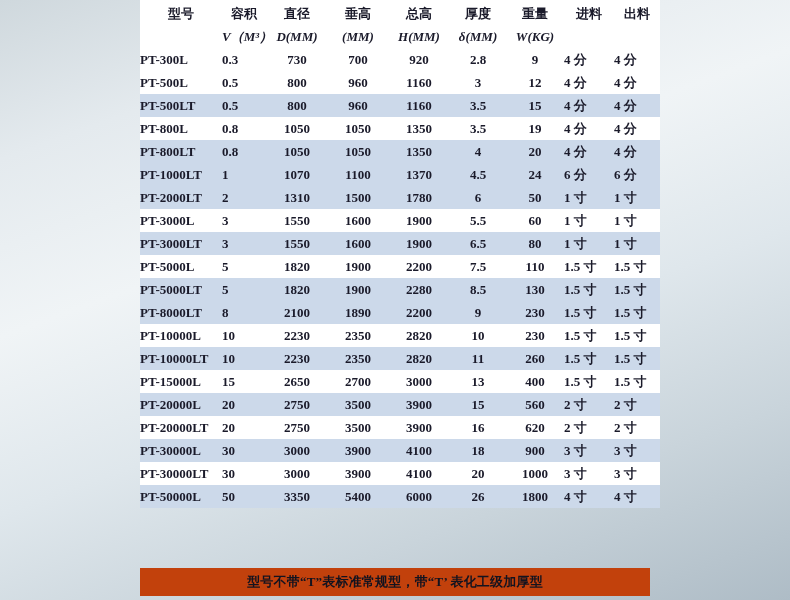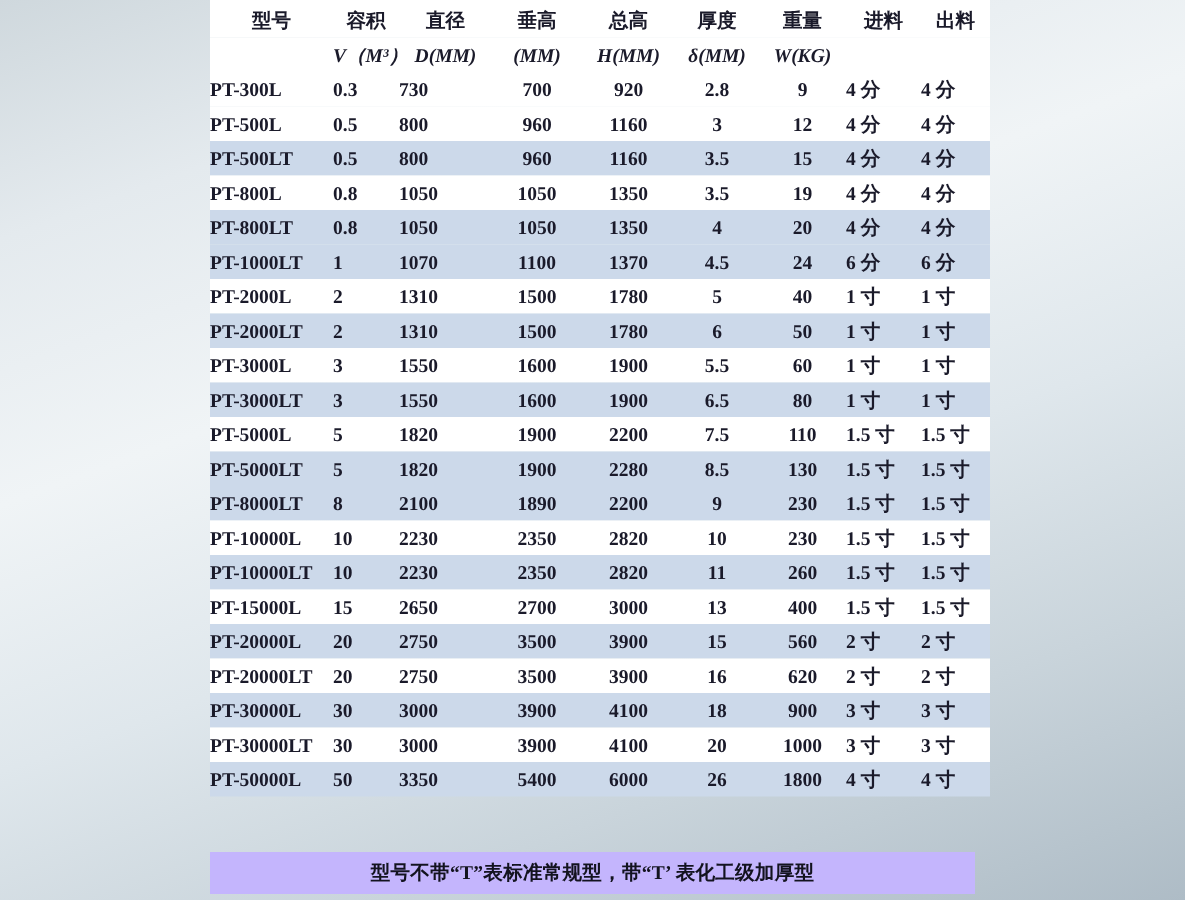--- a/index.html
+++ b/index.html
@@ -50,40 +50,40 @@
   }
   .hdr-row.top td { padding-top: 2px; }
   .hdr-sub {
     font-size: 12px;
     font-style: italic;
   }
   .row-light td { background: #ffffff; }
   .row-dark td { background: #ccd9ea; }
   .c-model { width: 82px; text-align: left; padding-left: 8px; }
   .c-vol   { width: 44px; text-align: left; padding-left: 4px; }
-  .c-dia   { width: 62px; }
+  .c-dia   { width: 62px; text-align: center; }
   .c-vh    { width: 60px; text-align: center; }
   .c-th    { width: 62px; text-align: center; }
   .c-thick { width: 56px; text-align: center; }
   .c-wt    { width: 58px; text-align: center; }
   .c-in    { width: 50px; text-align: left; padding-left: 6px; }
   .c-out   { width: 46px; text-align: left; padding-left: 4px; }
 
   .hdr-model { text-align: center; padding-left: 0; }
   .hdr-vol   { text-align: center; padding-left: 0; }
   .hdr-in    { text-align: center; padding-left: 0; }
   .hdr-out   { text-align: center; padding-left: 0; }
 
   .footer-note {
     position: absolute;
     left: 140px;
     top: 568px;
     width: 510px;
     height: 28px;
-    background: #c4b5fd;
+    background: #c2410c;
     display: flex;
     align-items: center;
     justify-content: center;
     font-size: 13px;
     font-weight: bold;
     color: #13131f;
     letter-spacing: 0.2px;
   }
 </style>
 </head>
@@ -177,31 +177,20 @@
             <td class="c-model">PT-1000LT</td>
             <td class="c-vol">1</td>
             <td class="c-dia">1070</td>
             <td class="c-vh">1100</td>
             <td class="c-th">1370</td>
             <td class="c-thick">4.5</td>
             <td class="c-wt">24</td>
             <td class="c-in">6 分</td>
             <td class="c-out">6 分</td>
           </tr>
-          <tr class="row-light">
-            <td class="c-model">PT-2000L</td>
-            <td class="c-vol">2</td>
-            <td class="c-dia">1310</td>
-            <td class="c-vh">1500</td>
-            <td class="c-th">1780</td>
-            <td class="c-thick">5</td>
-            <td class="c-wt">40</td>
-            <td class="c-in">1 寸</td>
-            <td class="c-out">1 寸</td>
-          </tr>
           <tr class="row-dark">
             <td class="c-model">PT-2000LT</td>
             <td class="c-vol">2</td>
             <td class="c-dia">1310</td>
             <td class="c-vh">1500</td>
             <td class="c-th">1780</td>
             <td class="c-thick">6</td>
             <td class="c-wt">50</td>
             <td class="c-in">1 寸</td>
             <td class="c-out">1 寸</td>

